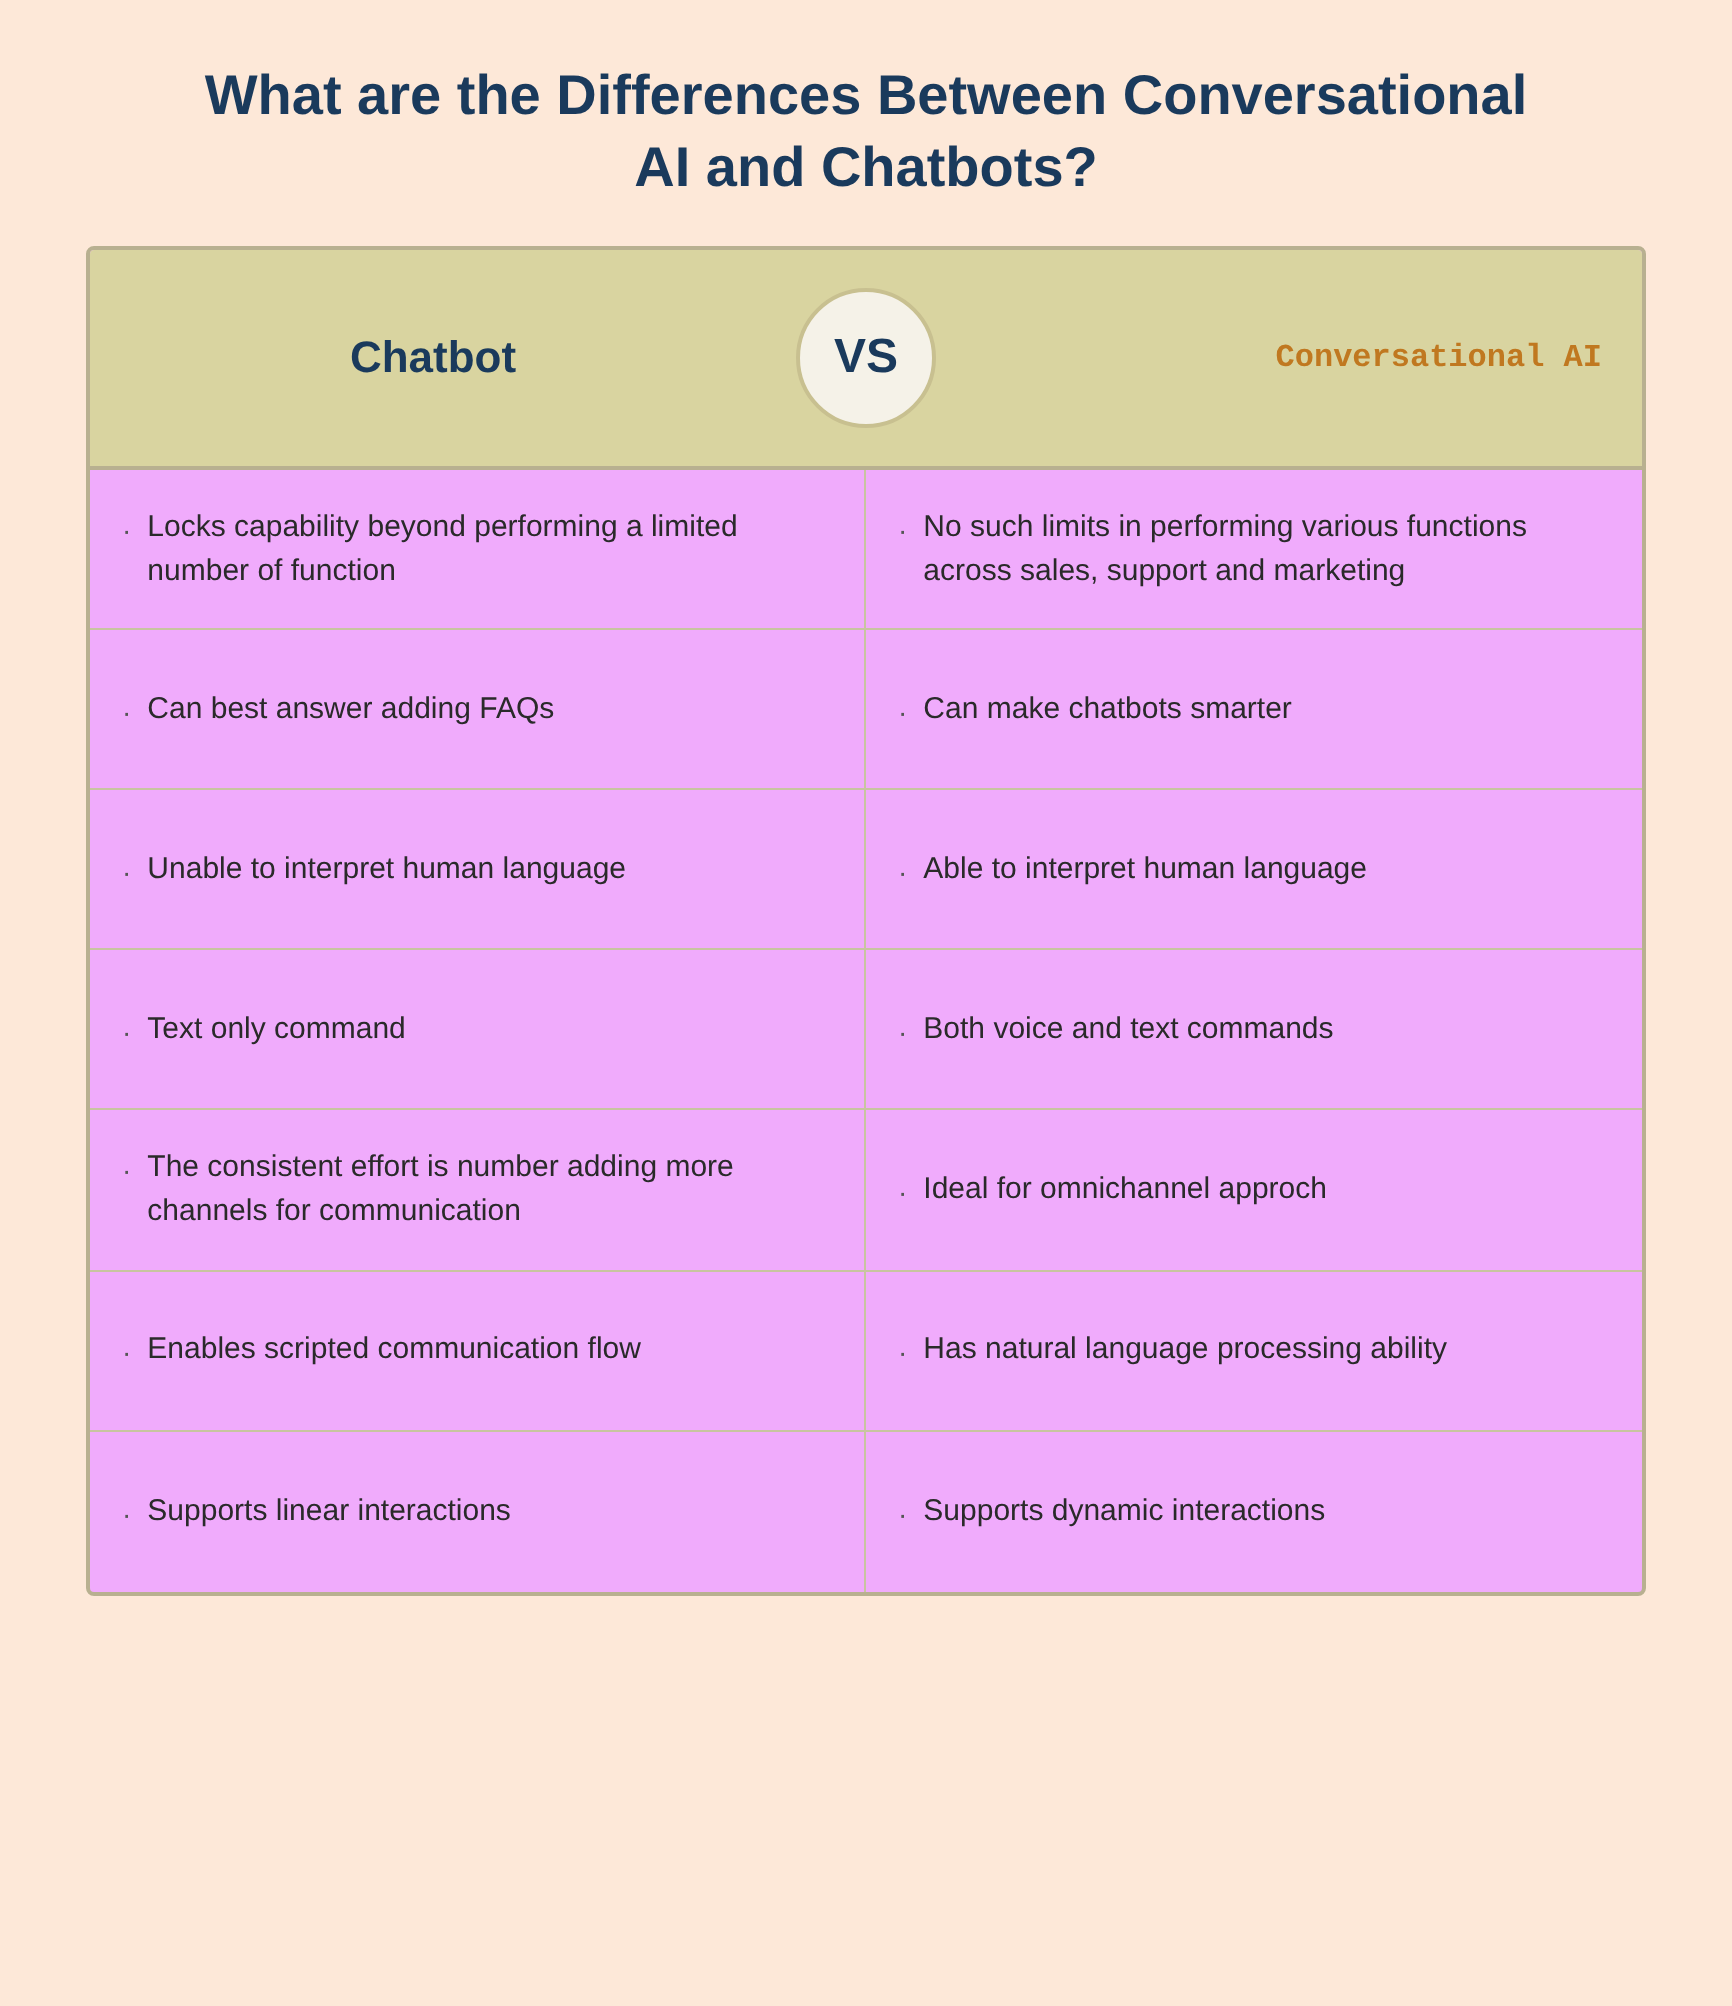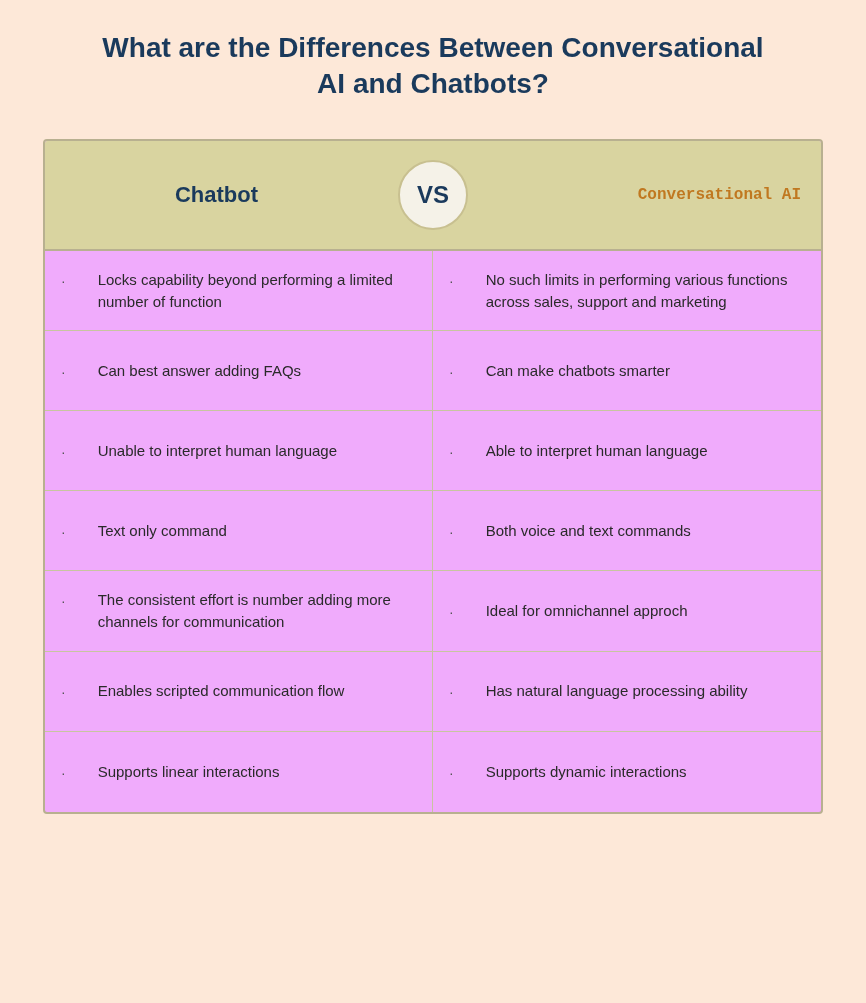--- a/index.html
+++ b/index.html
@@ -24,21 +24,21 @@
       display: flex;
       flex-direction: column;
       align-items: center;
     }
 
     .main-title {
       font-size: 28px;
       font-weight: 800;
       color: #1a3a5c;
       text-align: center;
-      margin-bottom: 36px;
+      margin-bottom: 20px;
       line-height: 1.3;
       max-width: 680px;
     }
 
     .table-container {
       width: 100%;
       max-width: 780px;
       border: 2px solid #b8b090;
       border-radius: 4px;
       overflow: hidden;
@@ -124,21 +124,20 @@
 
     .bullet {
       color: #555;
       font-size: 14px;
       margin-top: 2px;
       flex-shrink: 0;
     }
 
     .cell-text {
       flex: 1;
-      margin-left: 24px;
     }
   </style>
 </head>
 <body>
 
 <div class="page-wrapper">
   <h1 class="main-title">What are the Differences Between Conversational AI and Chatbots?</h1>
 
   <div class="table-container">
     <div class="table-header">

